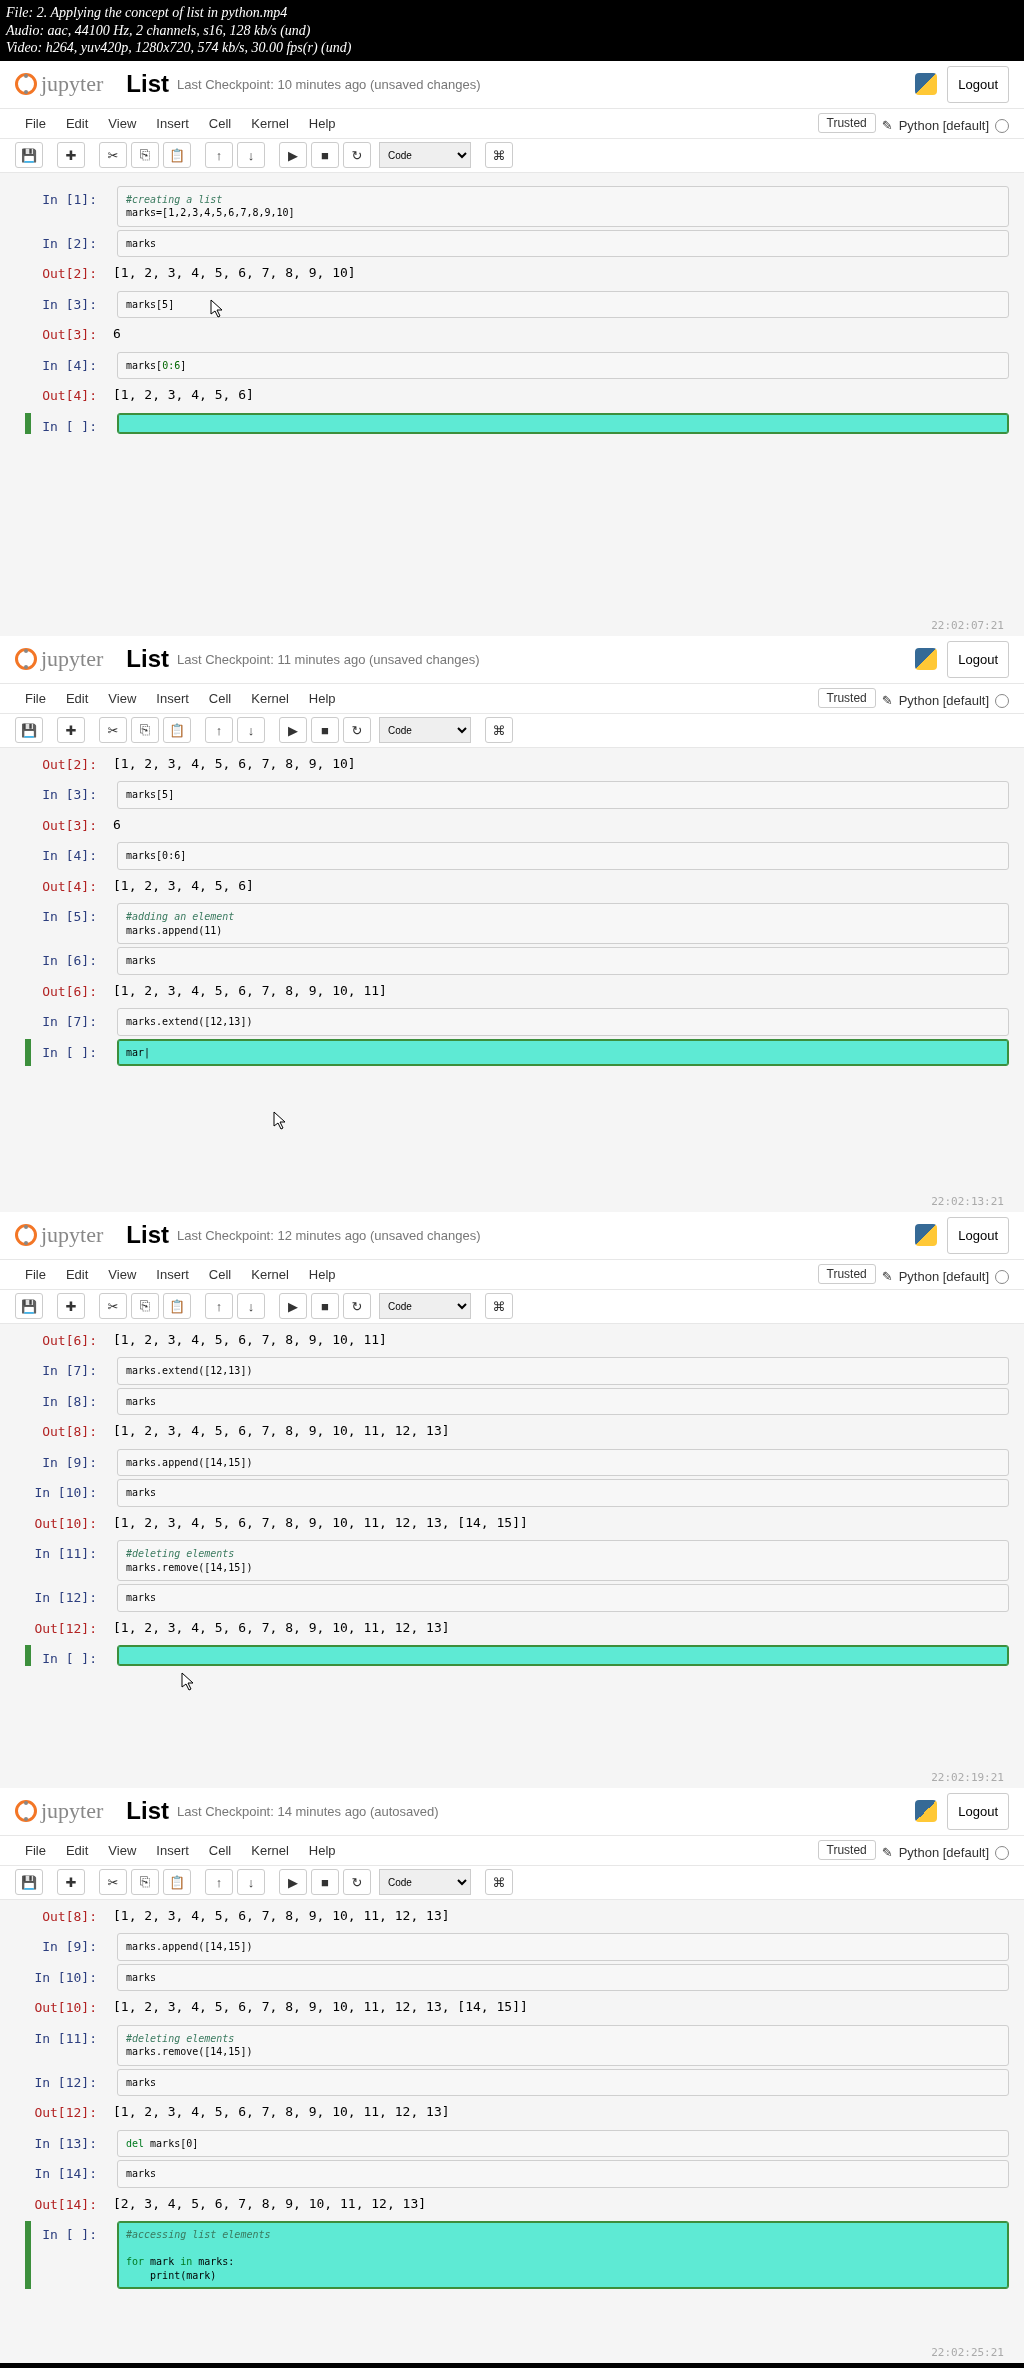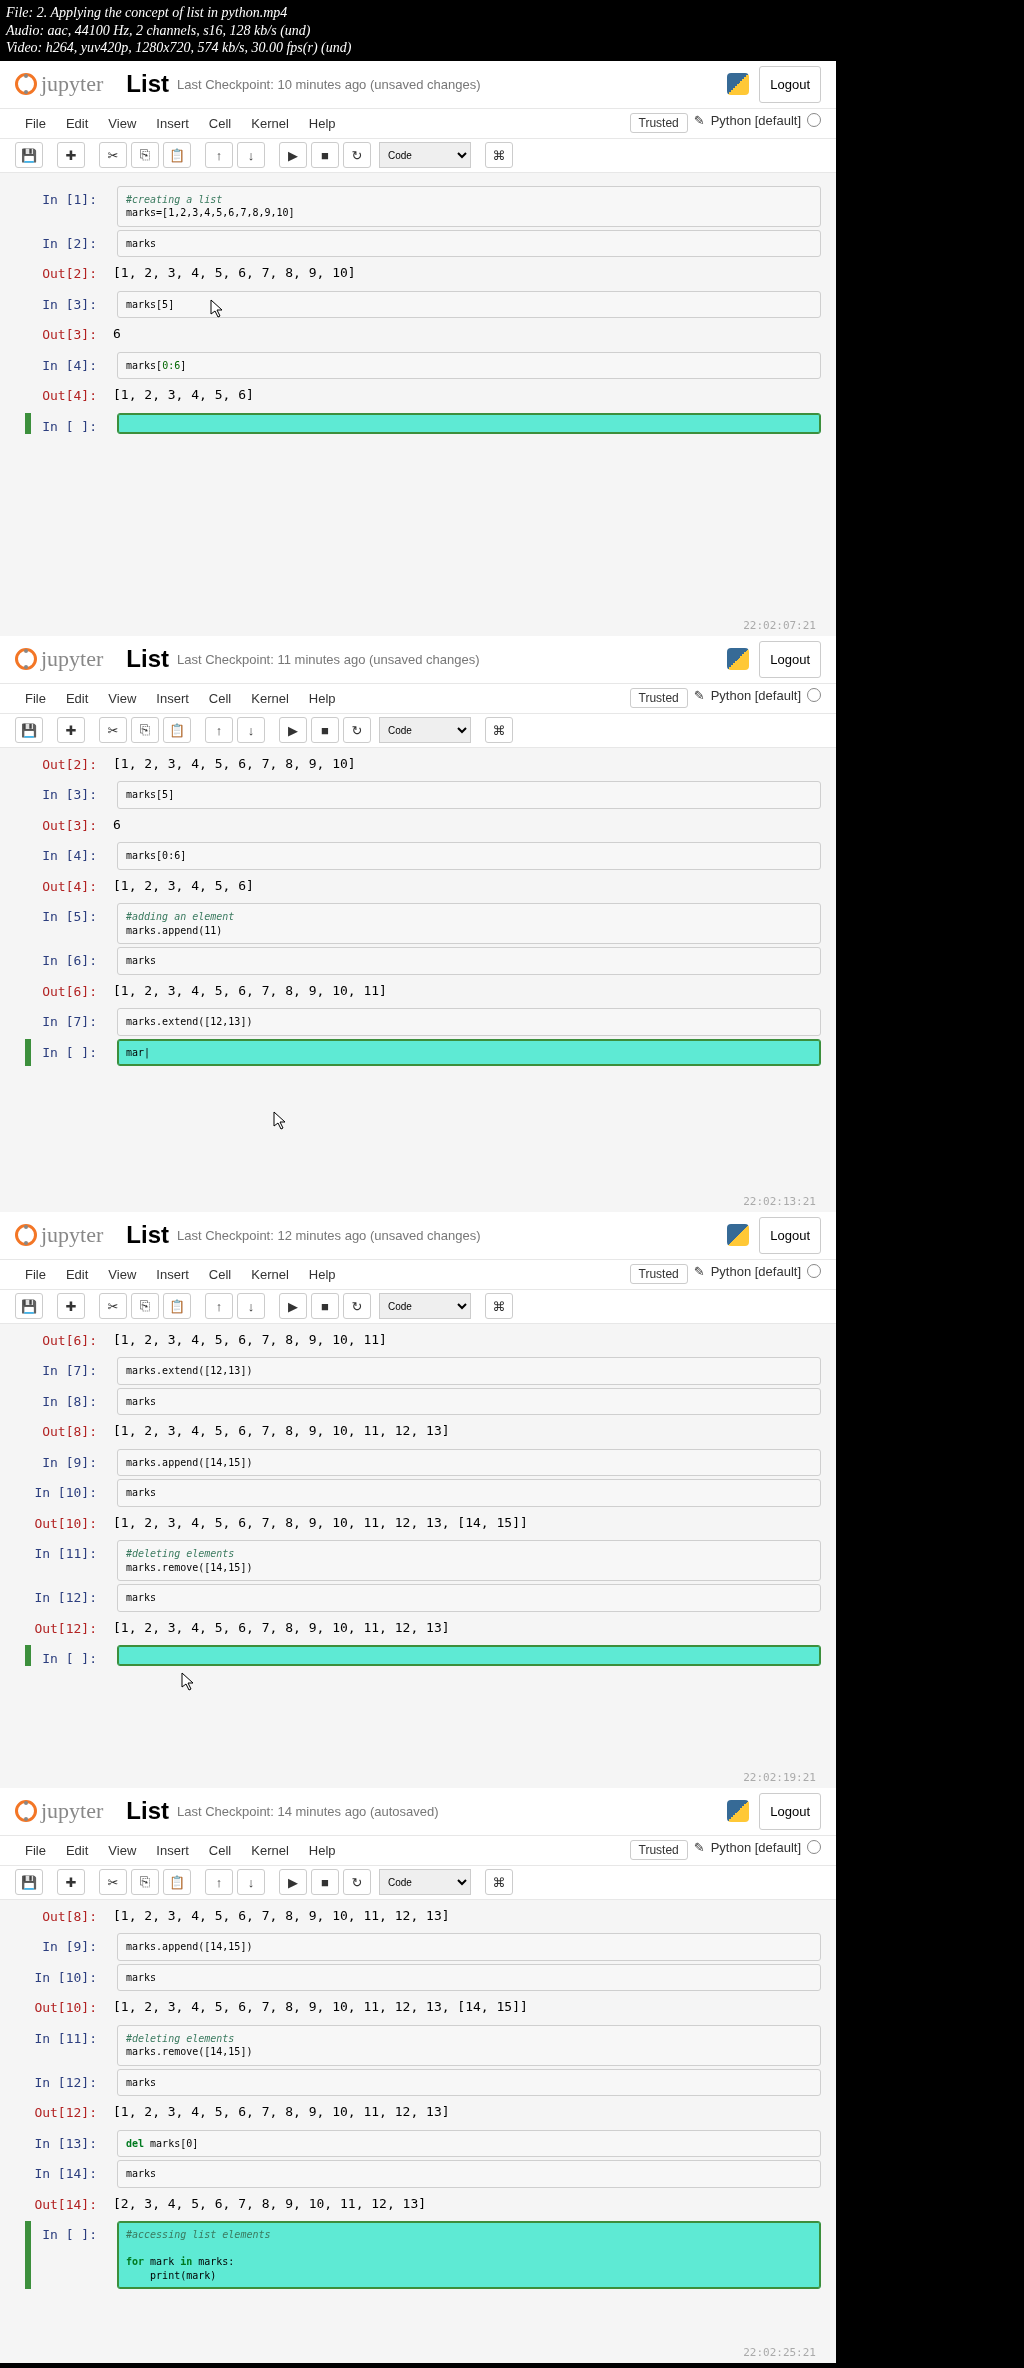--- a/index.html
+++ b/index.html
@@ -1,49 +1,49 @@
 <!DOCTYPE html>
 <html><head>
 <meta charset="utf-8">
 <style>
 * { box-sizing: border-box; margin: 0; padding: 0; }
 body { width: 1024px; background: #000; font-family: "Helvetica Neue", Helvetica, Arial, sans-serif; font-size: 14px; }
 .terminal-top { background:#000; color:#fff; font-family: "Comic Sans MS", cursive; font-size:14px; padding:4px 6px; line-height:1.25; font-style:italic; }
-.j-instance { position:relative; width:836px; background:#000; }
+.j-instance { position:relative; width:1024px; background:#000; }
 .j-instance .overlay-ts { position:absolute; right:20px; bottom:4px; color:#aaa; font-size:11px; font-family:monospace; z-index:5; }
 .header { background:#fff; border-bottom:1px solid #e7e7e7; padding:5px 15px; display:flex; align-items:center; }
 .logo { font-family:Georgia,serif; font-size:22px; color:#888; display:flex; align-items:center; gap:4px; text-decoration:none; }
 .logo .circ { width:22px; height:22px; border:3px solid #f37626; border-radius:50%; position:relative; }
 .logo .circ::before,.logo .circ::after { content:''; position:absolute; width:4px; height:4px; background:#888; border-radius:50%; left:50%; transform:translateX(-50%); }
 .logo .circ::before{top:-2px;} .logo .circ::after{bottom:-2px;}
 .title { font-size:24px; color:#000000; margin-left:23px; font-weight:bold; }
 .checkpoint { color:#777; font-size:13px; margin-left:8px; }
 .spacer { flex:1; }
 .logout-btn { border:1px solid #ccc; padding:10px 10px; border-radius:3px; font-size:13px; background:#fff; cursor:pointer; }
 .pyicon { width:22px; height:22px; margin-right:10px; background:linear-gradient(135deg,#366a96 50%,#ffc836 50%); border-radius:4px; }
 .menubar { background:#fff; border-bottom:1px solid #e7e7e7; padding:0 15px; display:flex; align-items:center; height:30px; font-size:13px; }
 .menubar .mitem { padding:4px 10px; color:#333; cursor:pointer; }
-.kernel-info { display:flex; align-items:flex-start; gap:6px; font-size:13px; color:#333;padding-left:45px; }
+.kernel-info { display:flex; align-items:flex-end; gap:6px; font-size:13px; color:#333;padding-left:45px; }
 .trusted { border:1px solid #ccc; padding:2px 8px; border-radius:3px; font-size:12px; }
 .kcircle { width:14px; height:14px; border:1px solid #888; border-radius:50%; }
 .toolbar { background:#fff; border-bottom:1px solid #e7e7e7; padding:4px 15px; display:flex; align-items:center; gap:4px; height:34px; }
 .tbtn { border:1px solid #ccc; background:#fff; width:28px; height:26px; border-radius:3px; display:inline-flex; align-items:center; justify-content:center; font-size:13px; color:#333; cursor:pointer; }
 .tsel { border:1px solid #ccc; height:26px; font-size:10px; padding:0 4px; width:92px; margin-left:4px; }
 .tgap { width:6px; }
 .nbarea { background:#f5f5f5; padding:10px 0 40px 0; min-height:60px; }
 .cell { display:flex; margin:3px 15px; }
 .prompt { width:90px; text-align:right; padding:6px 8px 0 0; font-family:monospace; font-size:13px; flex-shrink:0; }
 .prompt.in { color:#2c3e7e; }
 .prompt.out { color:#b22222; }
 .input-area { flex:1; background:#f7f7f7; border:1px solid #cfcfcf; border-radius:3px; padding:6px 8px; font-family:monospace; font-size:10px; white-space:pre; line-height:1.35; overflow:hidden;margin-left:12px; }
 .cell.active .input-area { border:1px solid #3c8f3c; box-shadow:0 0 0 1px #3c8f3c inset; background:#5eead4; }
 .cell.active-left { position:relative; }
 .cell.active-left::before { content:''; position:absolute; left:10px; top:0; bottom:0; width:6px; background:#3c8f3c; }
 .output-area { flex:1; padding:4px 8px 6px 8px; font-family:monospace; font-size:13px; white-space:pre; line-height:1.35; }
-.c-comment{color:#3a7a5f; font-style:italic;} .c-kw{color:#007a1f; font-weight:bold;} .c-num{color:#006600;}
+.c-comment{color:#3a7a5f; font-style:italic;} .c-kw{color:#007a1f; font-weight:normal;} .c-num{color:#006600;}
 .cursor-svg { position:absolute; width:16px; height:20px; pointer-events:none; z-index:10; }
 </style>
 </head>
 <body>
 
 <div class="terminal-top">
   <div>File: 2. Applying the concept of list in python.mp4</div>
   <div>Audio: aac, 44100 Hz, 2 channels, s16, 128 kb/s (und)</div>
   <div>Video: h264, yuv420p, 1280x720, 574 kb/s, 30.00 fps(r) (und)</div>
 </div>

